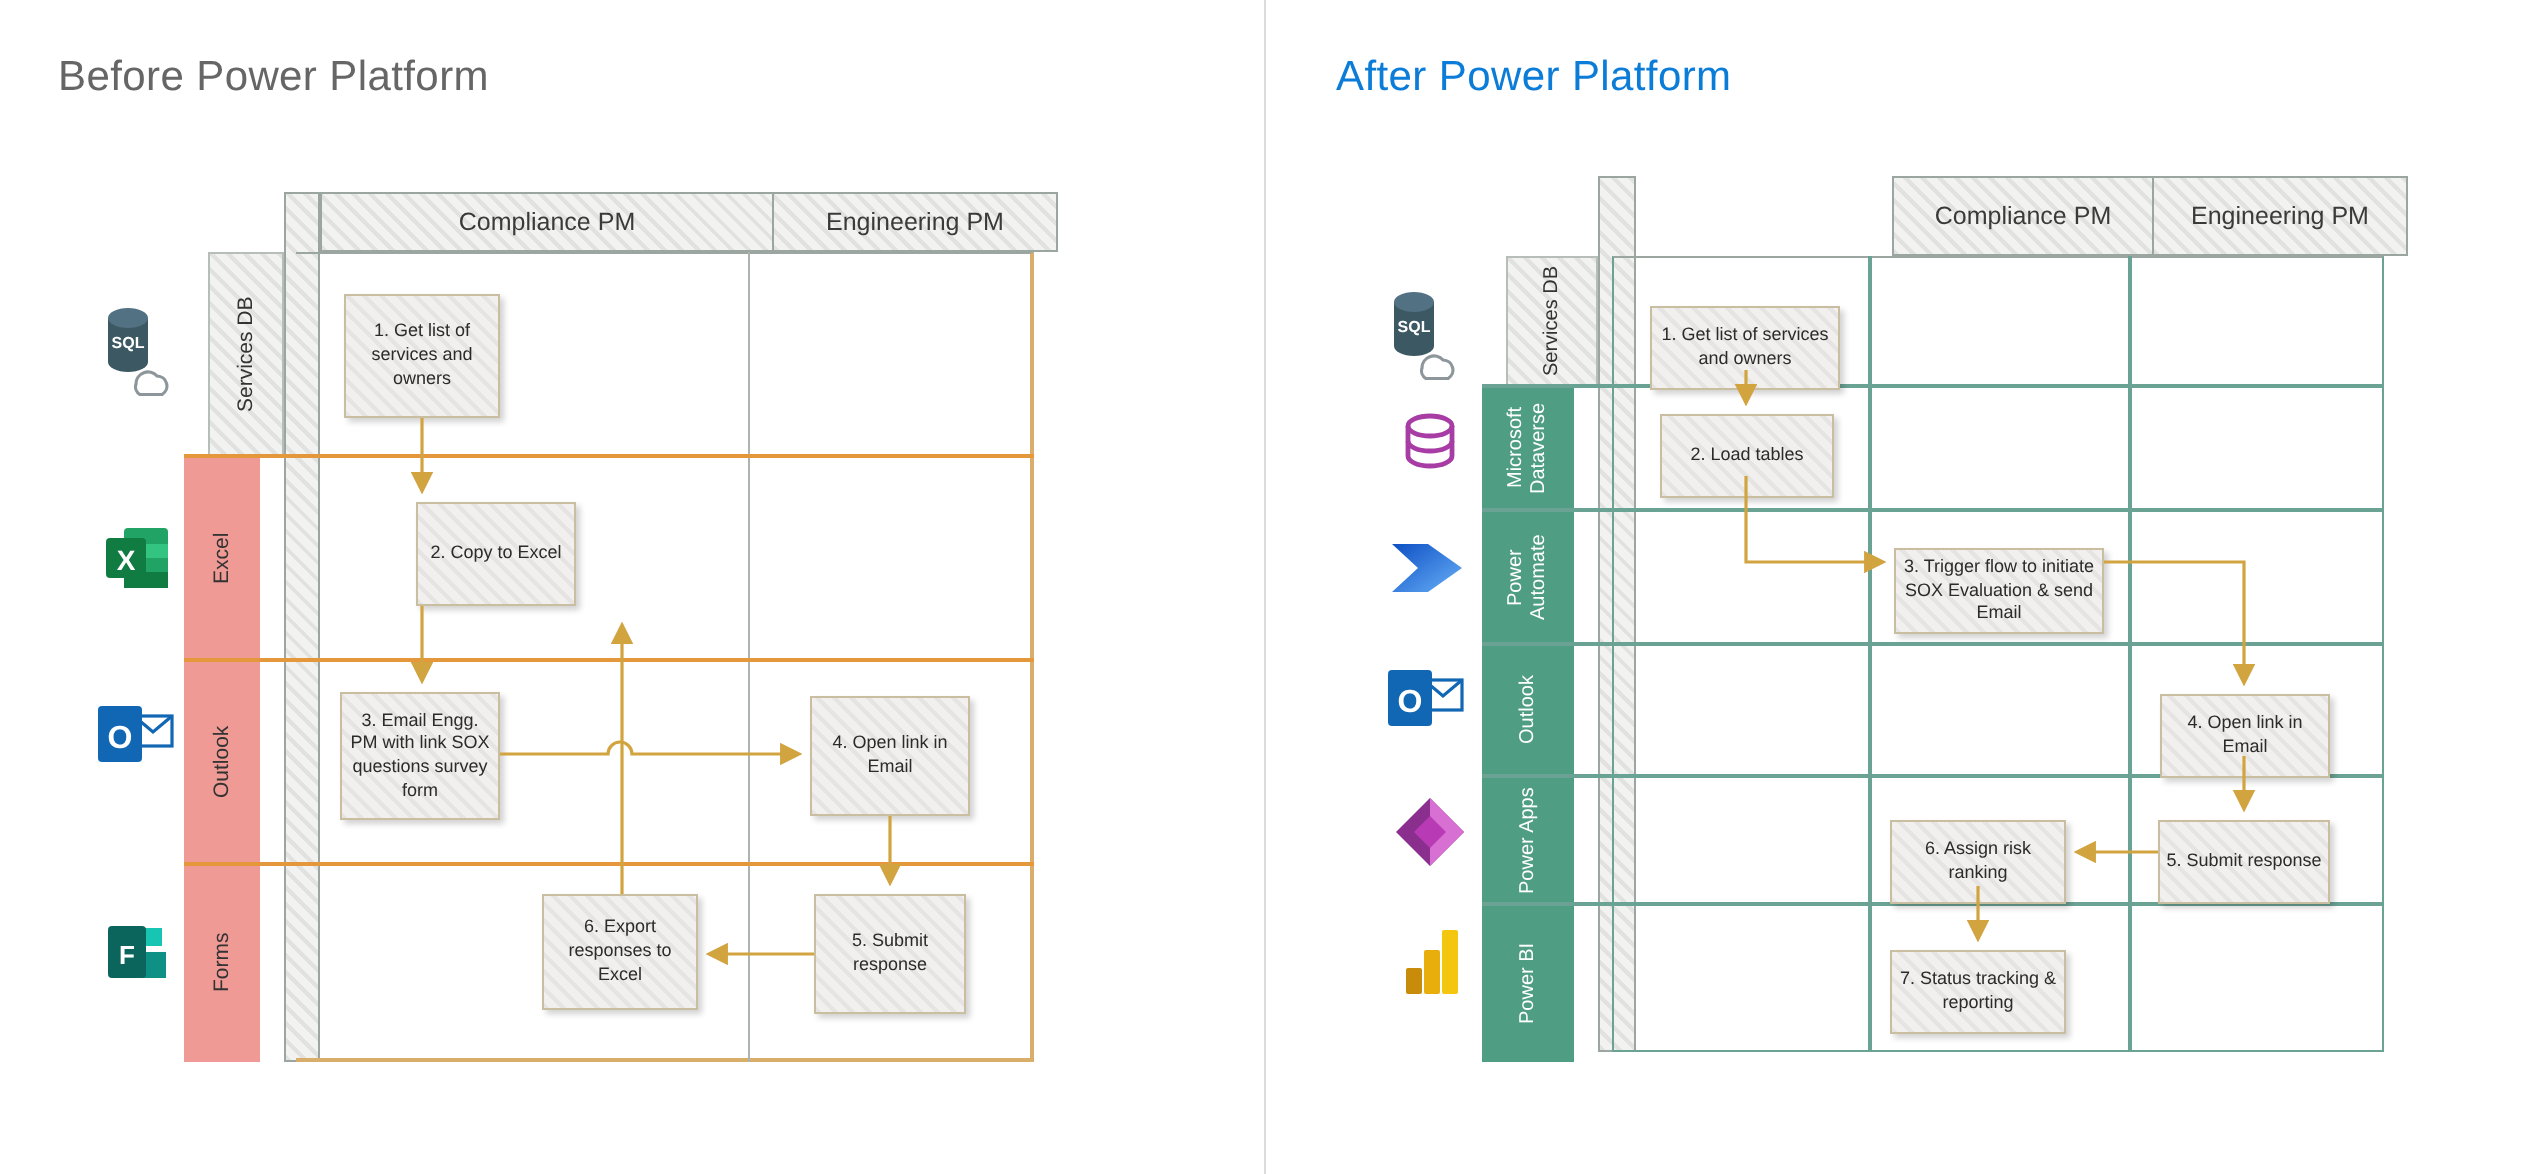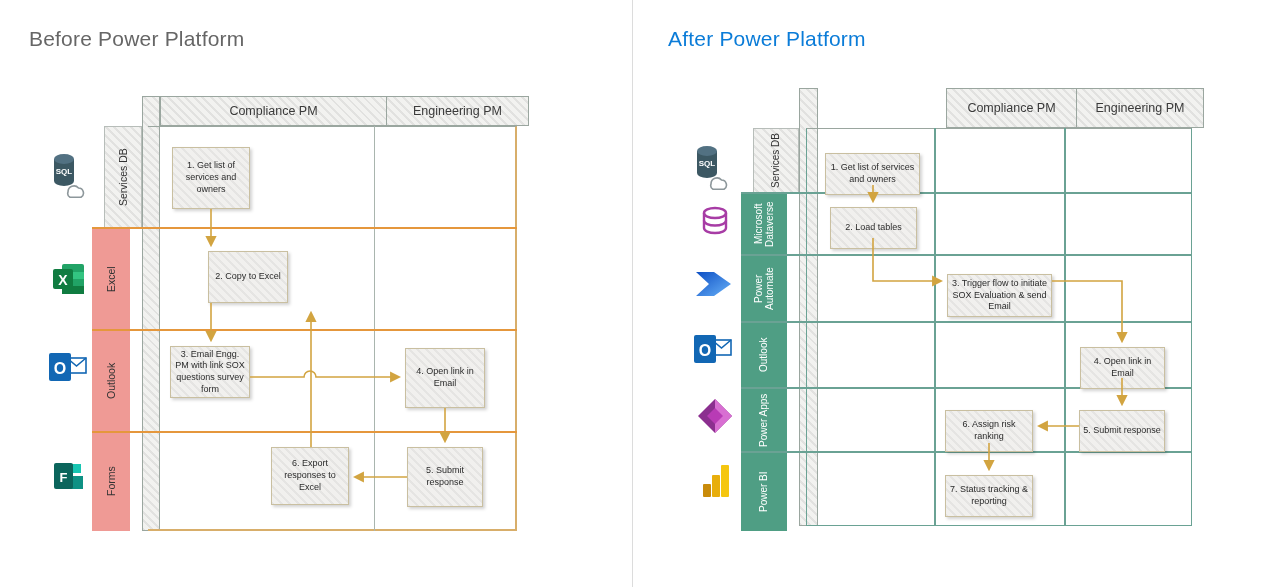--- a/index.html
+++ b/index.html
@@ -70,21 +70,21 @@
   </svg>
   <svg class="icon" style="left:50px;top:458px;" width="38" height="38" viewBox="0 0 38 38">
     <rect x="22" y="6" width="9" height="9" fill="#17c6b2"></rect>
     <rect x="20" y="18" width="13" height="13" fill="#0e9184"></rect>
     <rect x="4" y="5" width="19" height="26" rx="2" fill="#0b655c"></rect>
     <text x="13.5" y="24" font-size="13" font-weight="bold" fill="#fff" text-anchor="middle" font-family="Liberation Sans,sans-serif">F</text>
   </svg>
 
   <div class="box" style="left:172px;top:147px;width:78px;height:62px;">1. Get list of services and owners</div>
   <div class="box" style="left:172px;top:251px;width:80px;height:52px;margin-left:36px;">2. Copy to Excel</div>
-  <div class="box" style="left:170px;top:346px;width:80px;height:52px;">3. Email Engg. PM with link SOX questions survey form</div>
+  <div class="box" style="left:170px;top:346px;width:80px;height:64px;">3. Email Engg. PM with link SOX questions survey form</div>
   <div class="box" style="left:271px;top:447px;width:78px;height:58px;">6. Export responses to Excel</div>
   <div class="box" style="left:405px;top:348px;width:80px;height:60px;">4. Open link in Email</div>
   <div class="box" style="left:407px;top:447px;width:76px;height:60px;">5. Submit response</div>
 
   <svg class="flow">
     <defs>
       <marker id="arrL" viewBox="0 0 10 10" refX="8" refY="5" markerWidth="7" markerHeight="7" orient="auto-start-reverse">
         <path d="M0 0 L10 5 L0 10 z" fill="#d2a440"></path>
       </marker>
     </defs>

